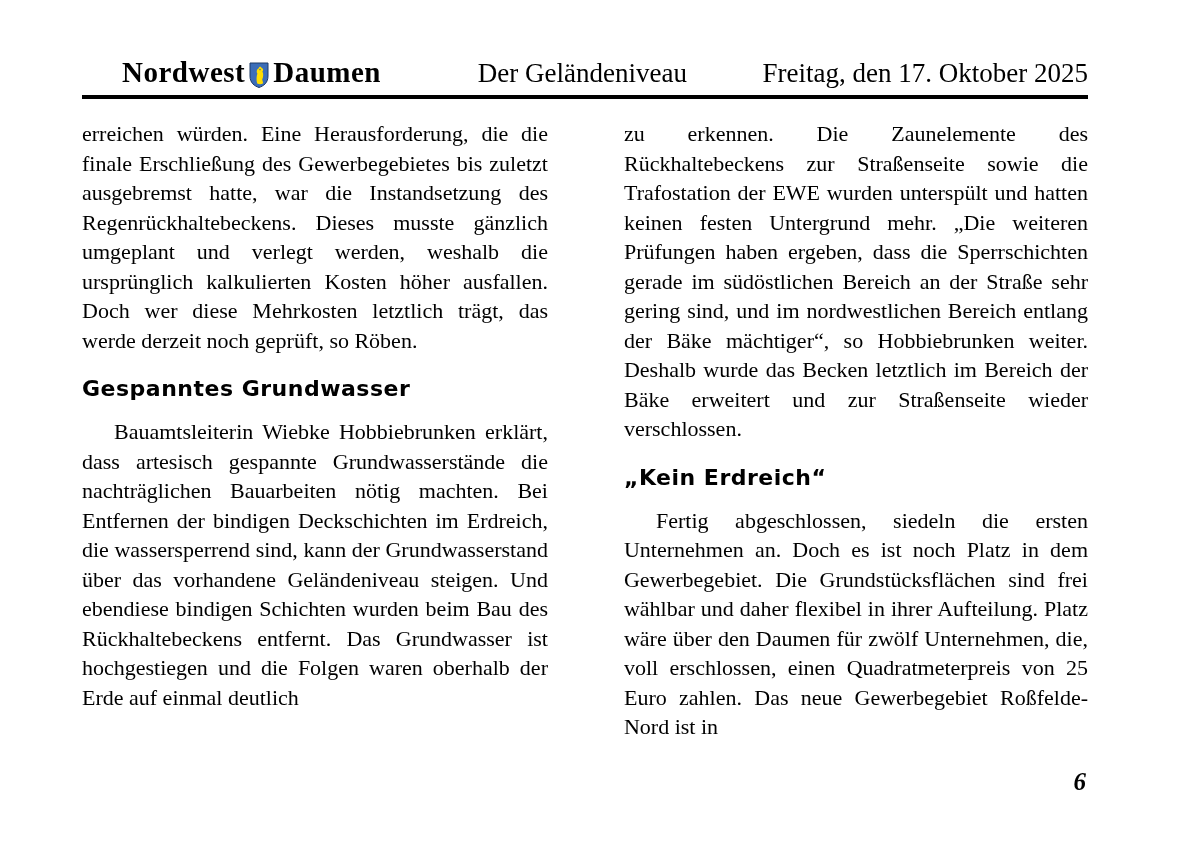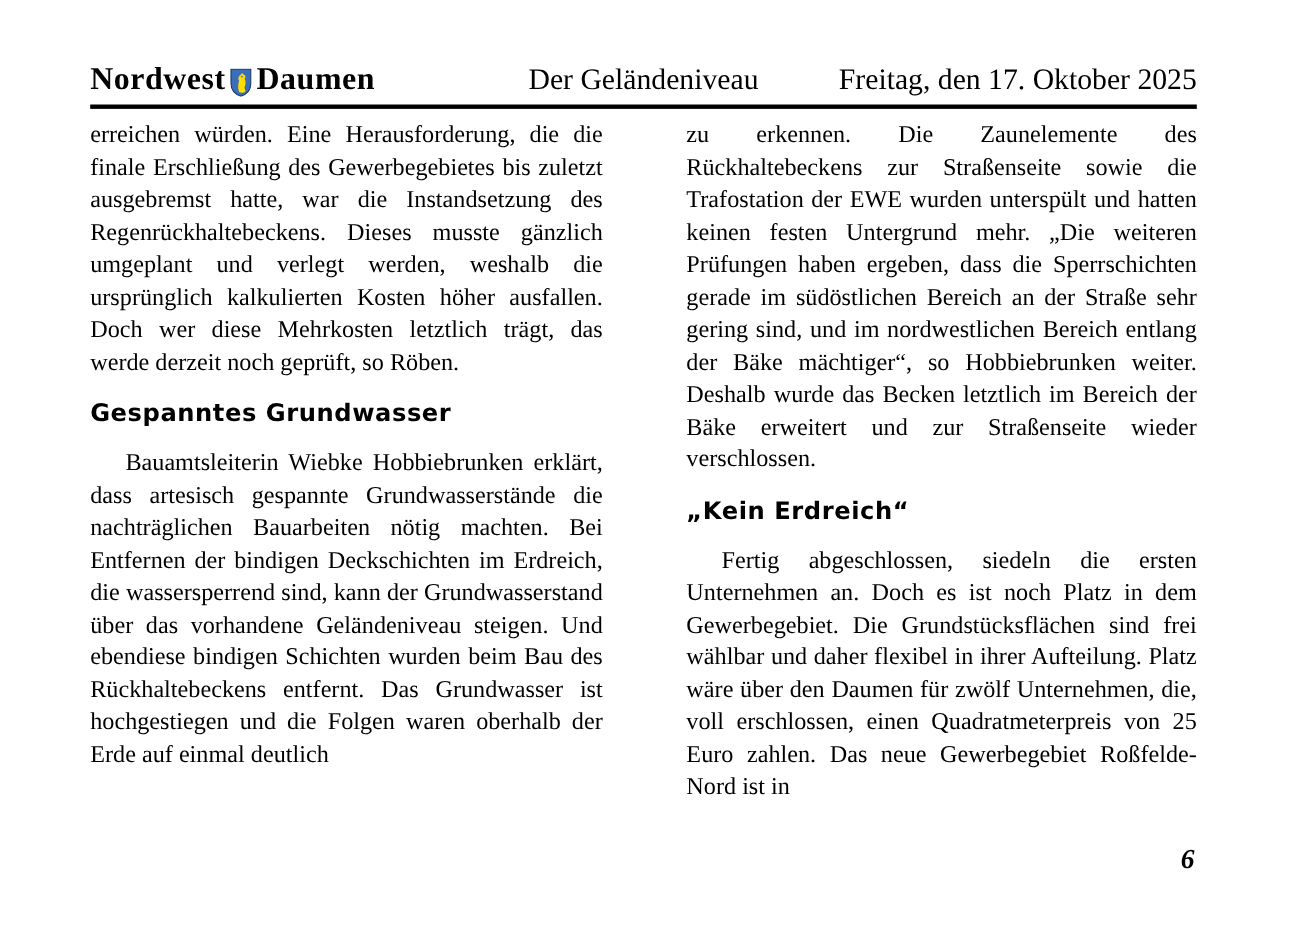--- a/index.html
+++ b/index.html
@@ -18,21 +18,21 @@
   }
   
   .header {
     display: flex;
     align-items: baseline;
     justify-content: space-between;
     margin-top: 56px;
     padding-bottom: 6px;
     border-bottom: 4px solid #000000;
   }
-  .header .third { flex: 1 1 0; white-space: nowrap; }
+  .header .third { flex: 1 1 0; white-space: nowrap; margin-left: 40px; }
   .header .third.mid { text-align: center; }
   .header .third.right { text-align: right; }
   .masthead {
     font-weight: bold;
     font-size: 29px;
     letter-spacing: 0.5px;
     display: inline-flex;
     align-items: center;
     gap: 4px;
   }
@@ -43,21 +43,21 @@
     position: relative;
     top: 2px;
   }
   .issue-title, .issue-date {
     font-size: 27px;
   }
   
   .columns {
     display: flex;
     gap: 76px;
-    margin-top: 8px;
+    margin-top: 20px;
   }
   .col { width: 480px; }
   .col.right { width: 478px; }
   .body-par {
     margin: 0;
     font-size: 22px;
     line-height: 29.5px;
     text-align: justify;
     hyphens: manual;
     -webkit-hyphens: manual;

